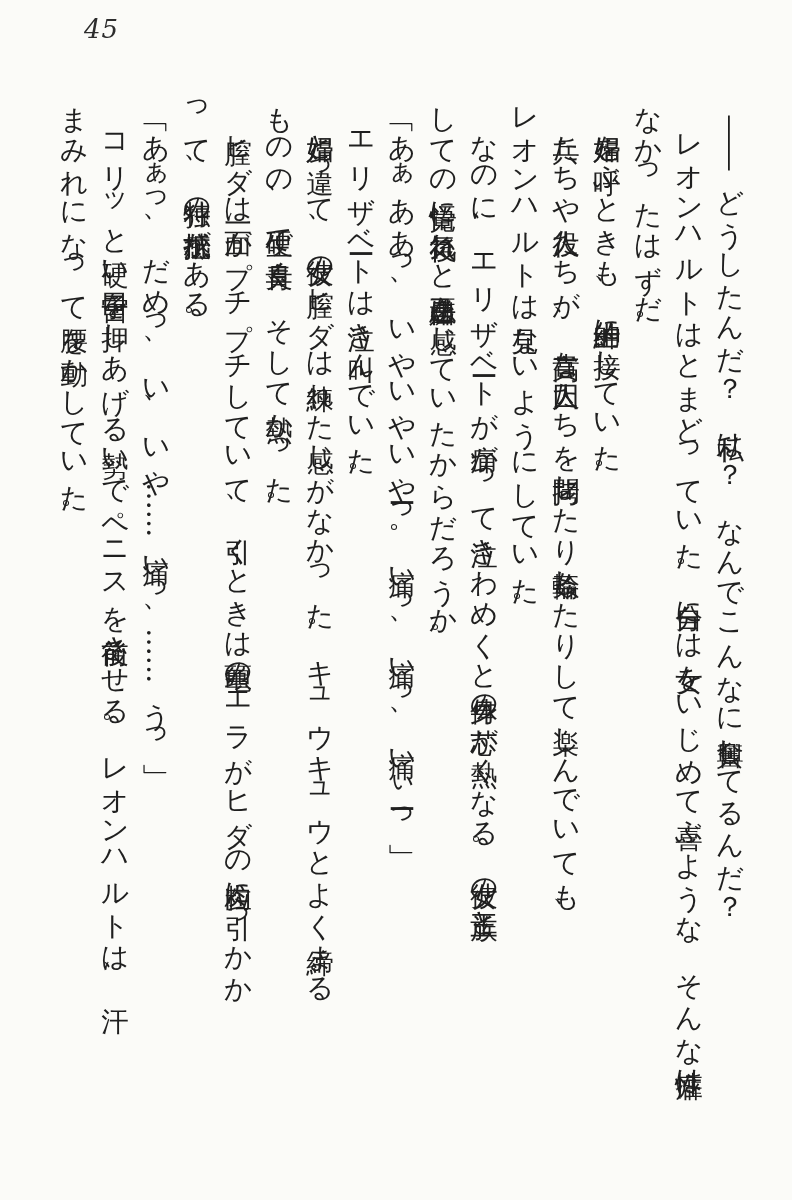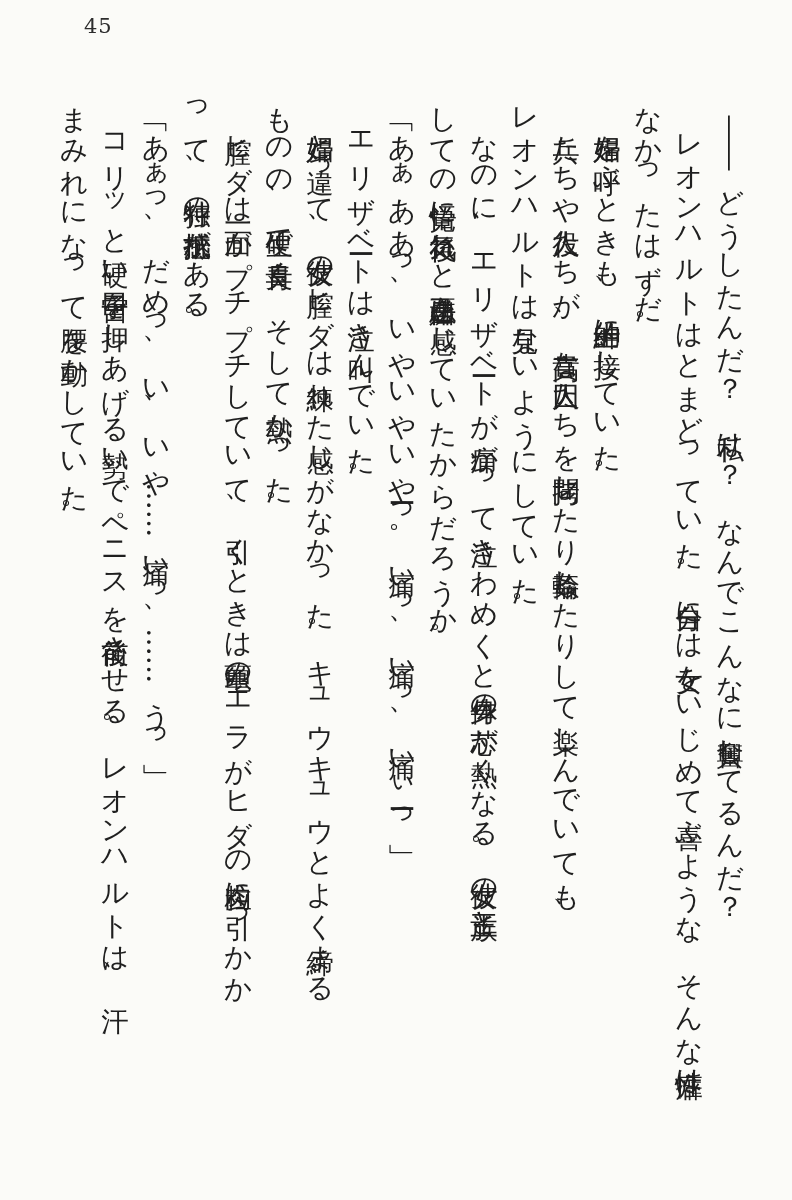--- a/index.html
+++ b/index.html
@@ -11,21 +11,22 @@
     width: 792px;
     height: 1200px;
     background: var(--bg, #fbfbf8);
     font-family: "DejaVu Serif", "Liberation Serif", serif;
     overflow: hidden;
   }
   .page-number {
     position: absolute;
     top: 14px;
     left: 84px;
-    font-size: 21px;
+    font-size: 26px;
+    font-style: italic;
     letter-spacing: 1px;
     color: var(--page_number_ink, #2d2d2d);
   }
   .text-block {
     position: absolute;
     top: 88px;
     right: 41px;
     height: 1046px;
     writing-mode: vertical-rl;
     text-orientation: mixed;

